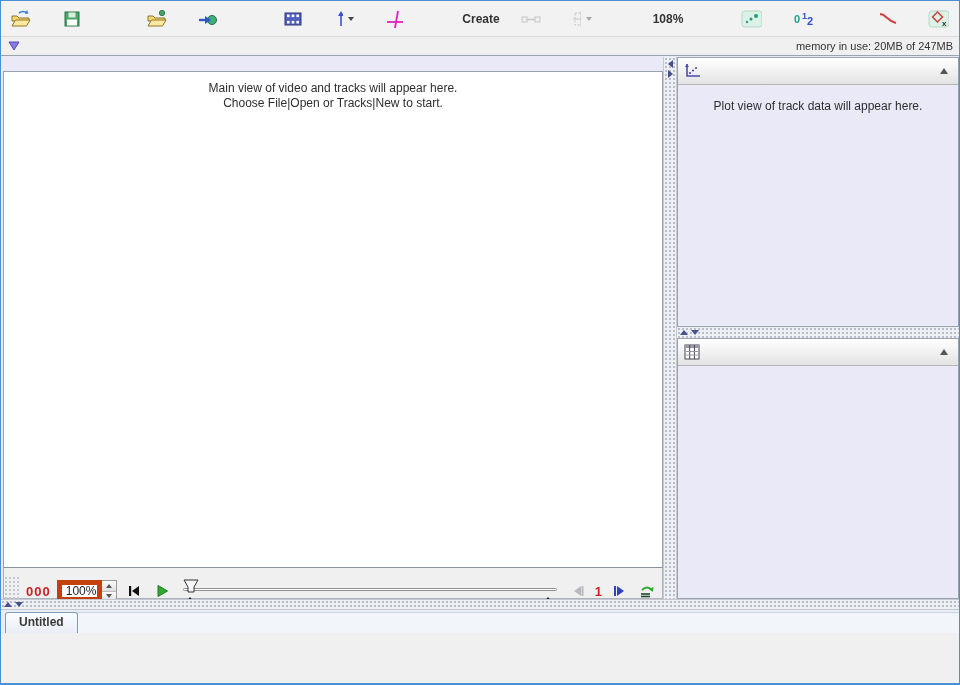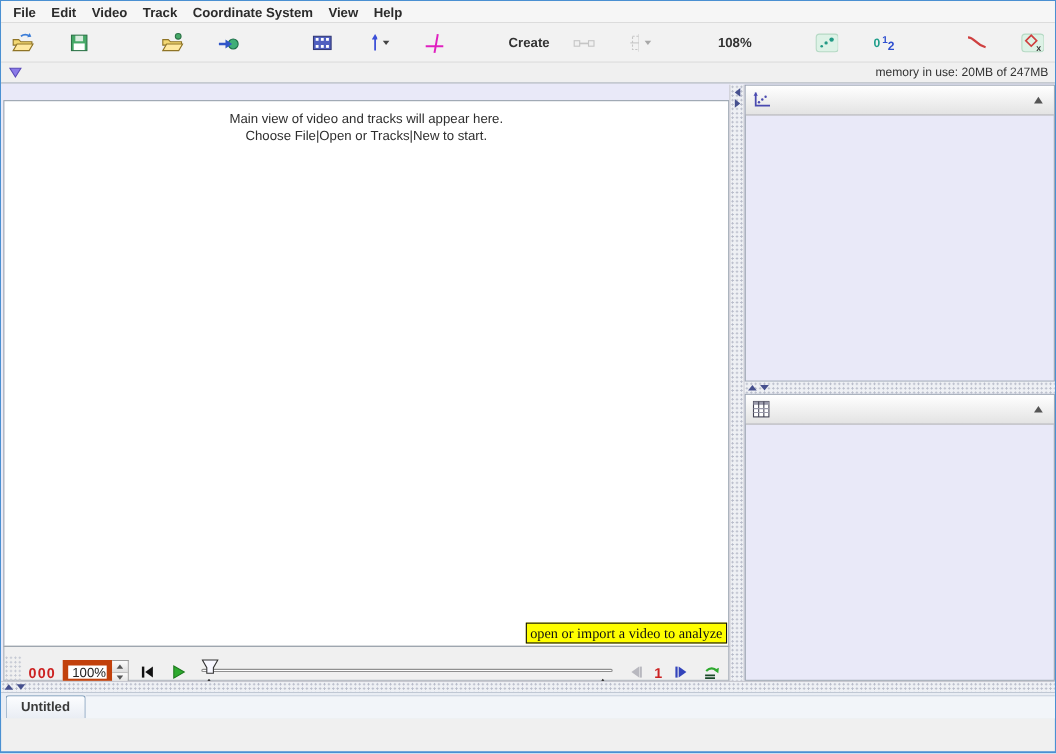--- a/index.html
+++ b/index.html
@@ -115,29 +115,20 @@
          border:1px solid #7f9db9; border-bottom:none; border-radius:3px 3px 0 0;
          font-size:12px; font-weight:700; color:#3a3a3a; }
   .tab-rest { flex:1; height:21px; background:#f2f5f9; border-top:1px solid #c9d2de; }
 </style>
 </head>
 <body>
 
 <div class="window">
 
 
-  <div class="menubar">
-    <span class="menu-item">File</span>
-    <span class="menu-item">Edit</span>
-    <span class="menu-item">Video</span>
-    <span class="menu-item">Track</span>
-    <span class="menu-item">Coordinate System</span>
-    <span class="menu-item">View</span>
-    <span class="menu-item">Help</span>
-  </div>
 
   <div class="toolbar">
     <div class="tbtn">
       <svg width="22" height="20">
         <path d="M2 7 l5 0 2 2 10 0 0 3 -17 0 z" fill="#f3d873" stroke="#8f7426"></path>
         <path d="M2 17 l3.5 -6 14.5 0 -3.5 6 z" fill="#ffe9a0" stroke="#8f7426"></path>
         <path d="M9 4 q4 -3 8 0" fill="none" stroke="#3b7dd8" stroke-width="1.6"></path>
         <path d="M17 1 l1.5 3.5 -3.8 0.3 z" fill="#3b7dd8"></path>
       </svg>
     </div>
@@ -350,20 +341,21 @@
           <circle cx="7" cy="11" r="1.1" fill="#4a4ab0"></circle>
             <circle cx="10" cy="8.5" r="1.1" fill="#4a4ab0"></circle>
             <circle cx="13" cy="6" r="1.1" fill="#4a4ab0"></circle>
         </svg>
         <div class="panel-collapse">
           <svg width="10" height="8">
               <path d="M1 7 L9 7 L5 1 Z" fill="#555"></path>
             </svg>
         </div>
       </div>
+      <div class="panel-body-msg">Plot view of track data will appear here.</div>
     </div>
 
     <div class="h-splitter dots">
       <div class="tri up"></div>
       <div class="tri down"></div>
     </div>
 
     <div class="side-panel table-panel">
       <div class="panel-header">
         <svg width="18" height="18">
@@ -436,21 +428,20 @@
           <path d="M15.5 4 l-0.5 5 -4 -3 z" fill="#2eaa2e"></path>
         </svg>
       </div>
     </div>
 
     <div class="bottom-splitter dots">
       <div class="tri up"></div>
       <div class="tri down"></div>
     </div>
 
-    <div class="hint-tooltip">open or import a video to analyze</div>
   </div>
 
   <div class="tabbar">
     <div class="tab">Untitled</div>
     <div class="tab-rest"></div>
   </div>
 
 </div>
 
 </body></html>

